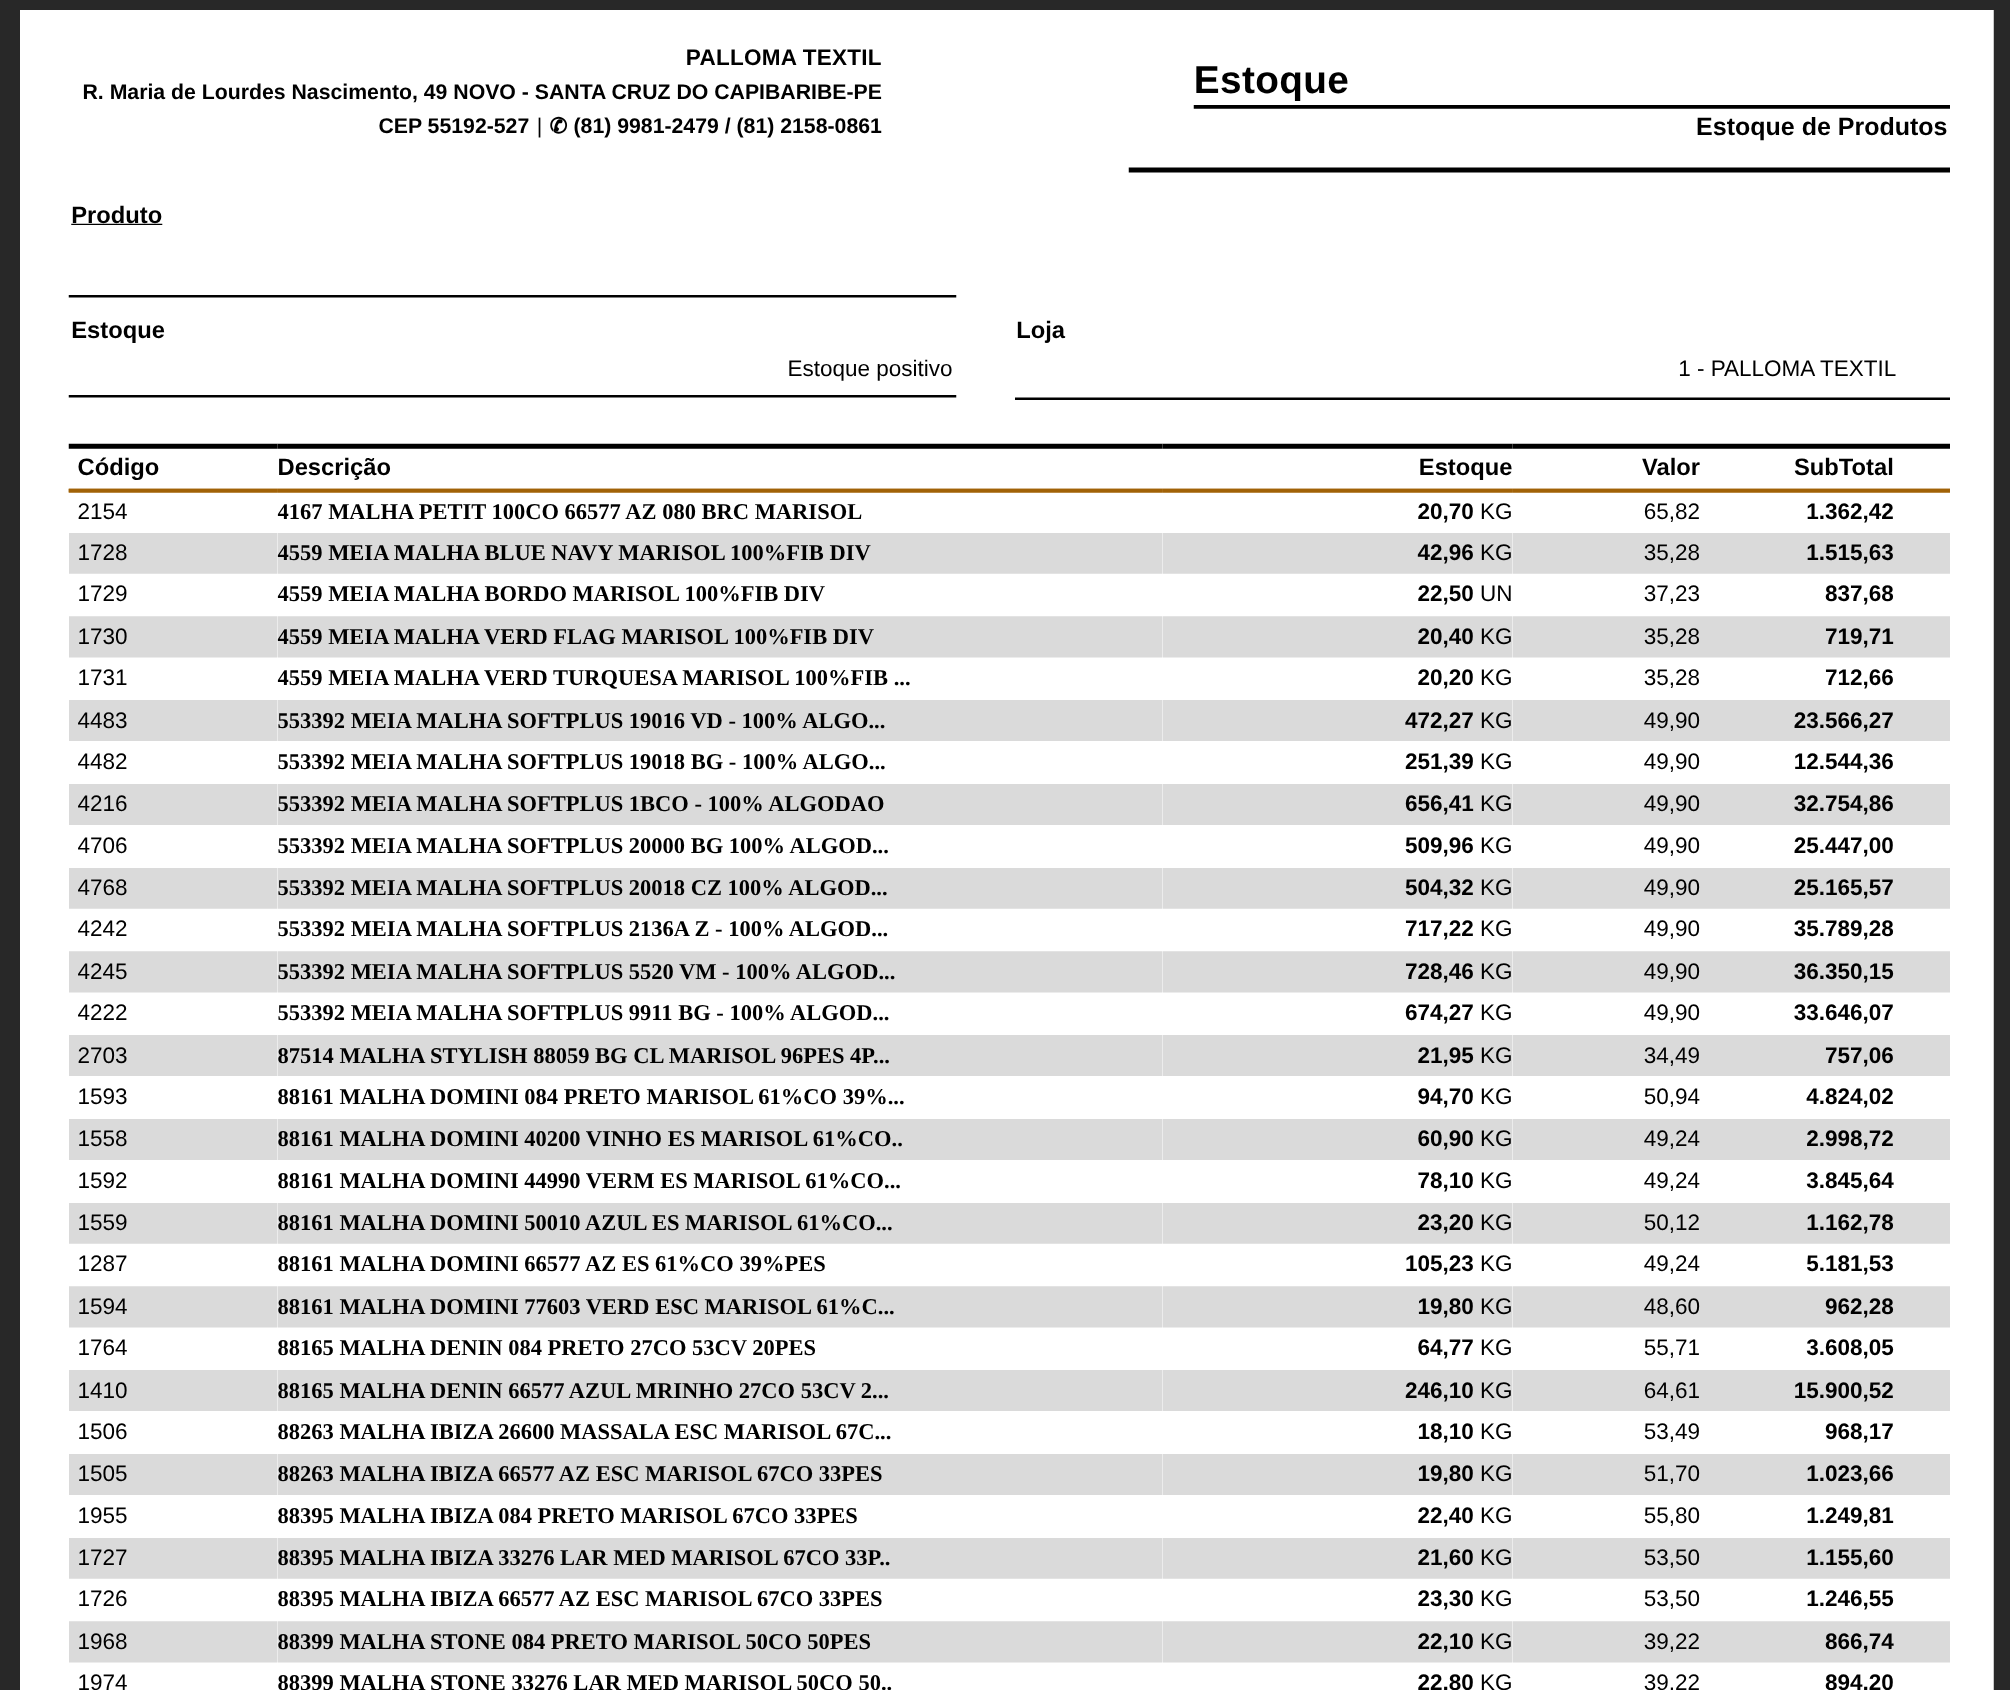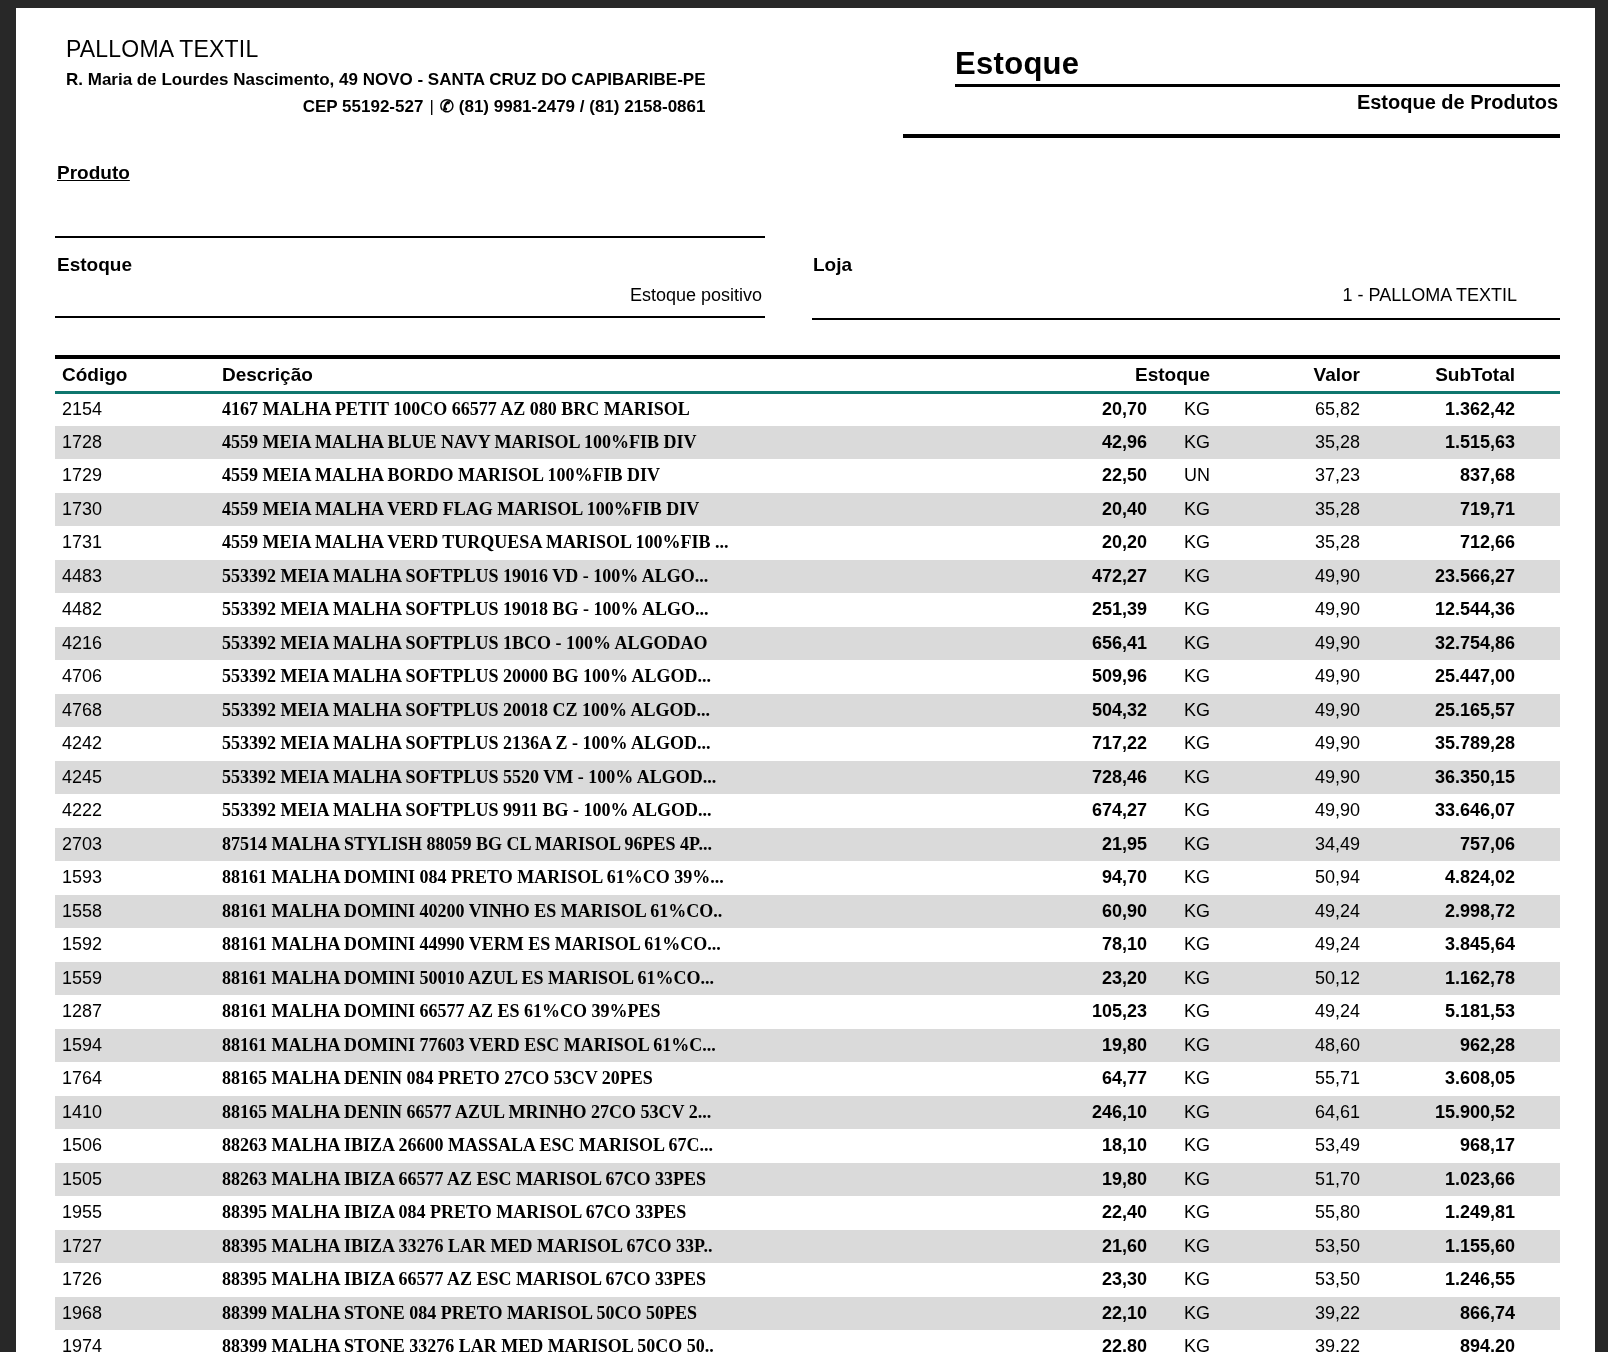--- a/index.html
+++ b/index.html
@@ -12,21 +12,21 @@
   }
   .viewer { position: absolute; inset: 0; background: #282828; }
   .page {
     position: absolute; left: 16px; top: 8px;
     width: 1579px; height: 1344px;
     background: #fff; overflow: hidden;
   }
 
   
   .company { position: absolute; left: 50px; top: 28px; }
-  .company-name { font-size: 23px; font-weight: normal; letter-spacing: 0.2px; }
+  .company-name { font-size: 18px; font-weight: bold; letter-spacing: 0.2px; text-align: right; }
   .company-address { font-size: 17px; font-weight: bold; margin-top: 7px; }
   .company-cep { font-size: 17px; font-weight: bold; margin-top: 6px; text-align: right; }
   .sep { font-weight: normal; padding: 0 6px; }
 
   
   .title-block { position: absolute; left: 887px; top: 0; width: 657px; }
   .report-title {
     position: absolute; left: 52px; top: 38px;
     font-size: 31px; font-weight: bold; letter-spacing: 0.3px;
   }
@@ -61,32 +61,32 @@
     border-collapse: collapse; table-layout: fixed;
     font-size: 18px;
   }
   .stock-table col.c1 { width: 167px; }
   .stock-table col.c3 { width: 280px; }
   .stock-table col.c4 { width: 150px; }
   .stock-table col.c5 { width: 200px; }
   .stock-table thead tr { height: 35px; }
   .stock-table thead th {
     font-size: 19px; font-weight: bold; text-align: left;
-    border-top: 4px solid #000; border-bottom: 3px solid #0f766e;
+    border-top: 4px solid #000; border-bottom: 3px solid #a16207;
     vertical-align: middle; white-space: nowrap;
   }
   .stock-table th:first-child, .stock-table td:first-child { padding-left: 7px; }
   .stock-table th.num, .stock-table td.num { text-align: right; }
   .stock-table th:last-child, .stock-table td:last-child { padding-right: 45px; }
   .stock-table tbody tr { height: 33.5px; }
   .stock-table tbody tr.stripe { background: #dadada; }
   .stock-table td { vertical-align: middle; white-space: nowrap; overflow: hidden; }
   .stock-table td.desc { font-weight: bold; font-family: Liberation Serif, serif; }
   .stock-table td.qty b { font-weight: bold; }
-  .stock-table td.qty .unit { font-weight: normal; margin-left: 32px; }
+  .stock-table td.qty .unit { font-weight: normal; }
   .stock-table td.subtotal { font-weight: bold; }
 </style>
 </head>
 <body>
 
 <div class="viewer">
   <div class="page">
 
     <div class="company">
       <div class="company-name">PALLOMA TEXTIL</div>

